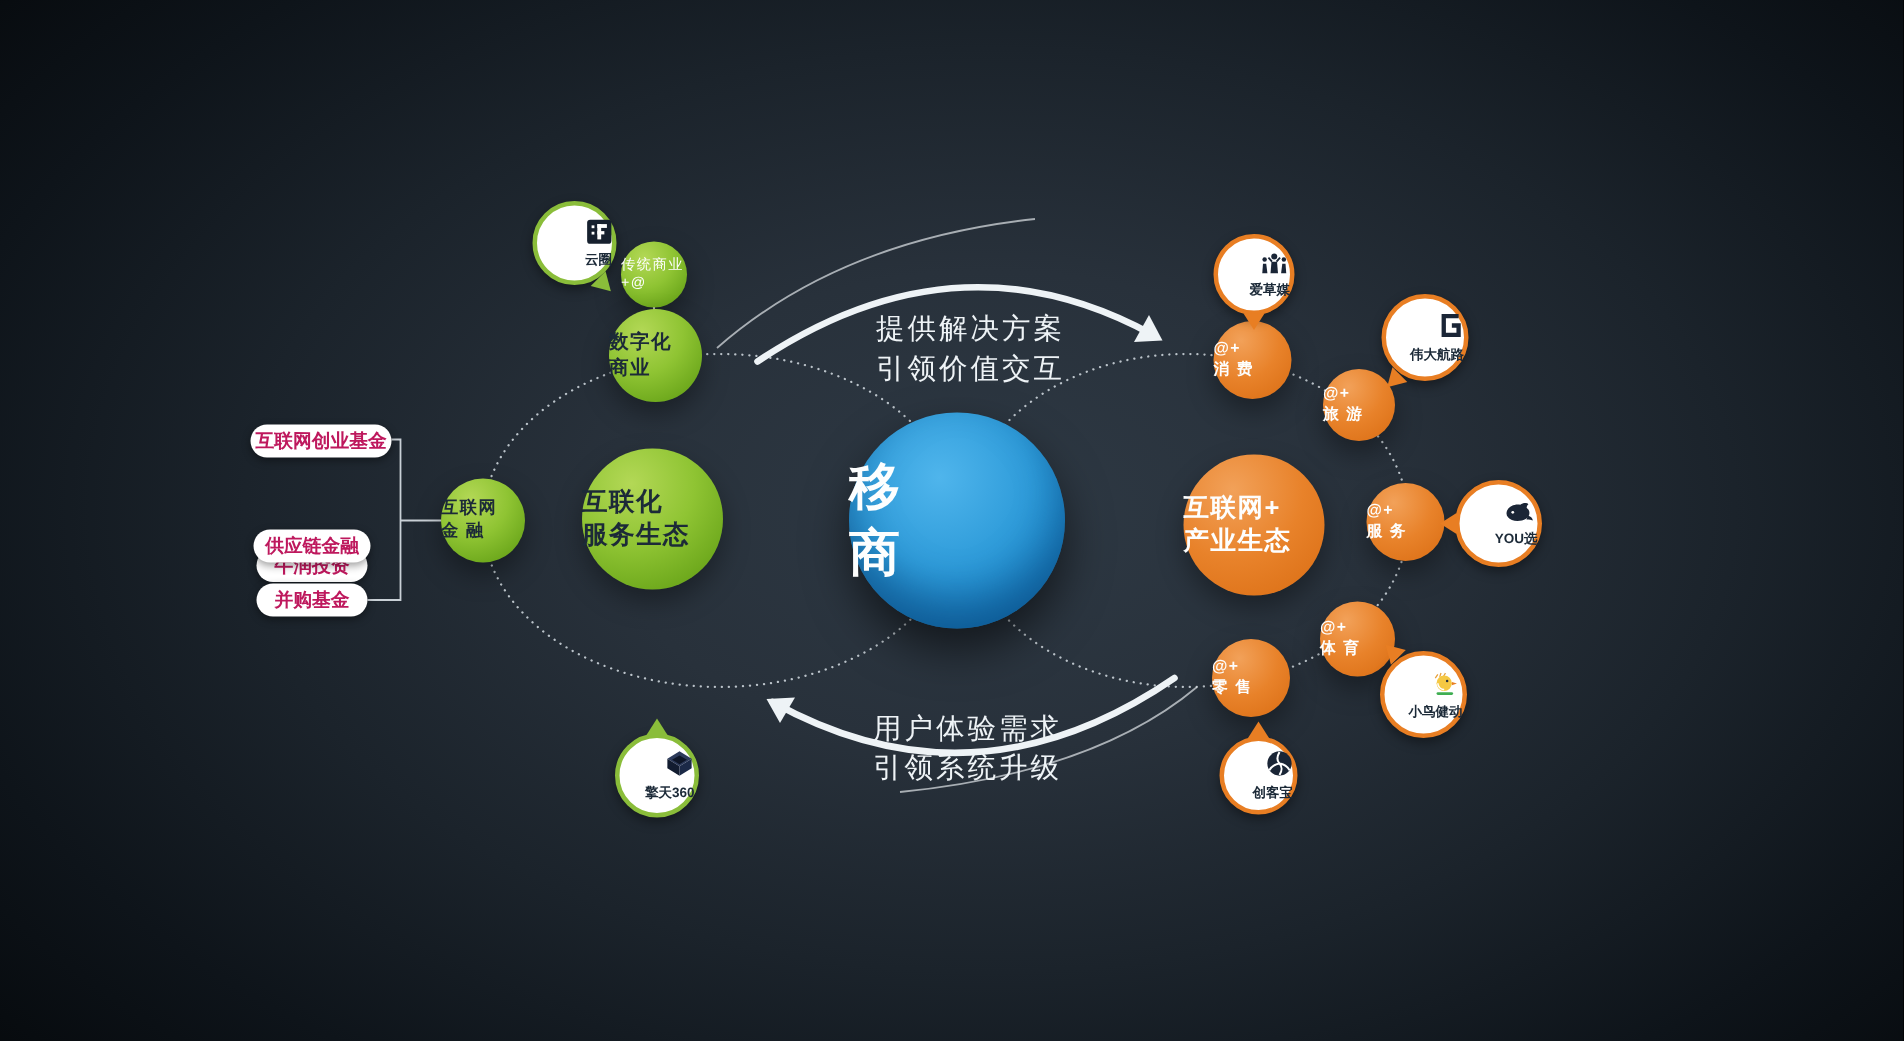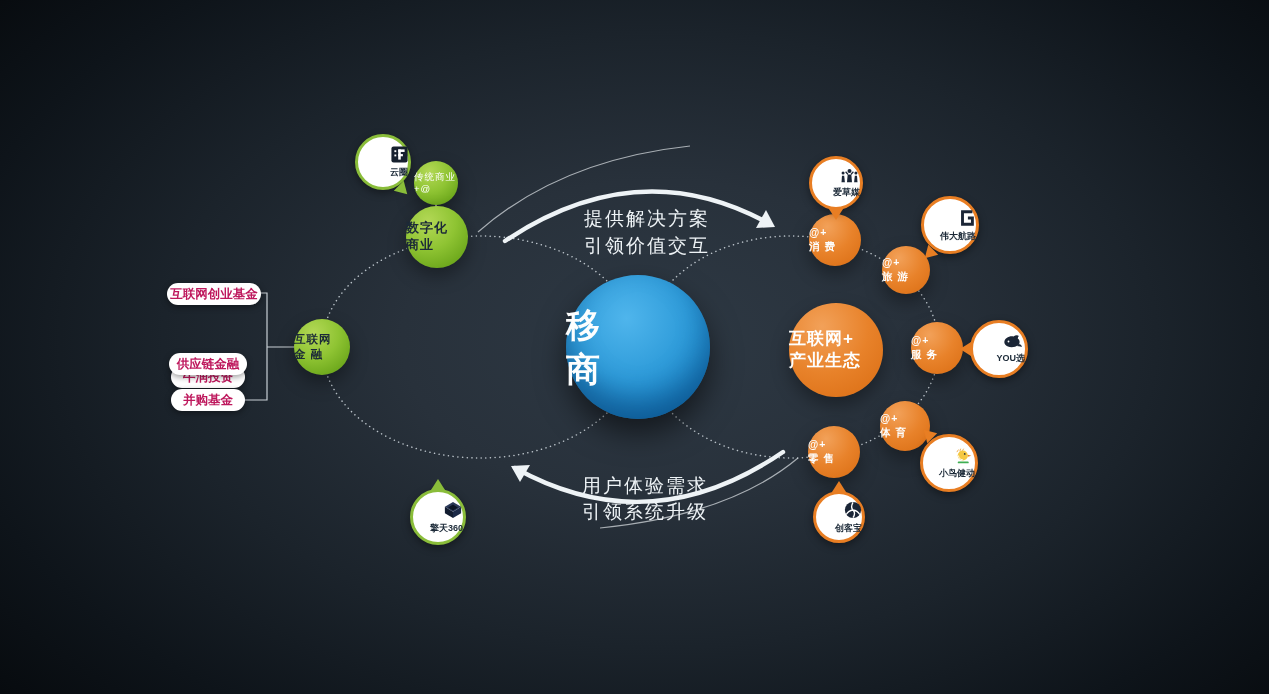--- a/index.html
+++ b/index.html
@@ -80,20 +80,24 @@
   <div class="pill" style="left:167px;top:283px;width:94px;">互联网创业基金</div>
   <div class="pill" style="left:171px;top:318px;width:74px;margin-top:48px;">牛润投资</div>
   <div class="pill" style="left:169px;top:353px;width:78px;text-align:right;">供应链金融</div>
   <div class="pill" style="left:171px;top:389px;width:74px;">并购基金</div>
 
   <div class="circle blue light-t" style="left:566px;top:275px;width:144px;height:144px;font-size:34px;font-weight:600;">
     <span class="l1">移</span>
     <span class="l2">商</span>
   </div>
 
+  <div class="circle green dark-t" style="left:388px;top:299px;width:94px;height:94px;font-size:17px;">
+    <span class="l1">互联化</span>
+    <span class="l2">服务生态</span>
+  </div>
   <div class="circle green dark-t" style="left:294px;top:319px;width:56px;height:56px;font-size:11.5px;">
     <span class="l1">互联网</span>
     <span class="l2">金 融</span>
   </div>
   <div class="circle green light-t" style="left:414px;top:161px;width:44px;height:44px;font-size:9.5px;font-weight:400;">
     <span class="l1">传统商业</span>
     <span class="l2">+@</span>
   </div>
   <div class="circle green dark-t" style="left:406px;top:206px;width:62px;height:62px;font-size:13px;">
     <span class="l1">数字化</span>

